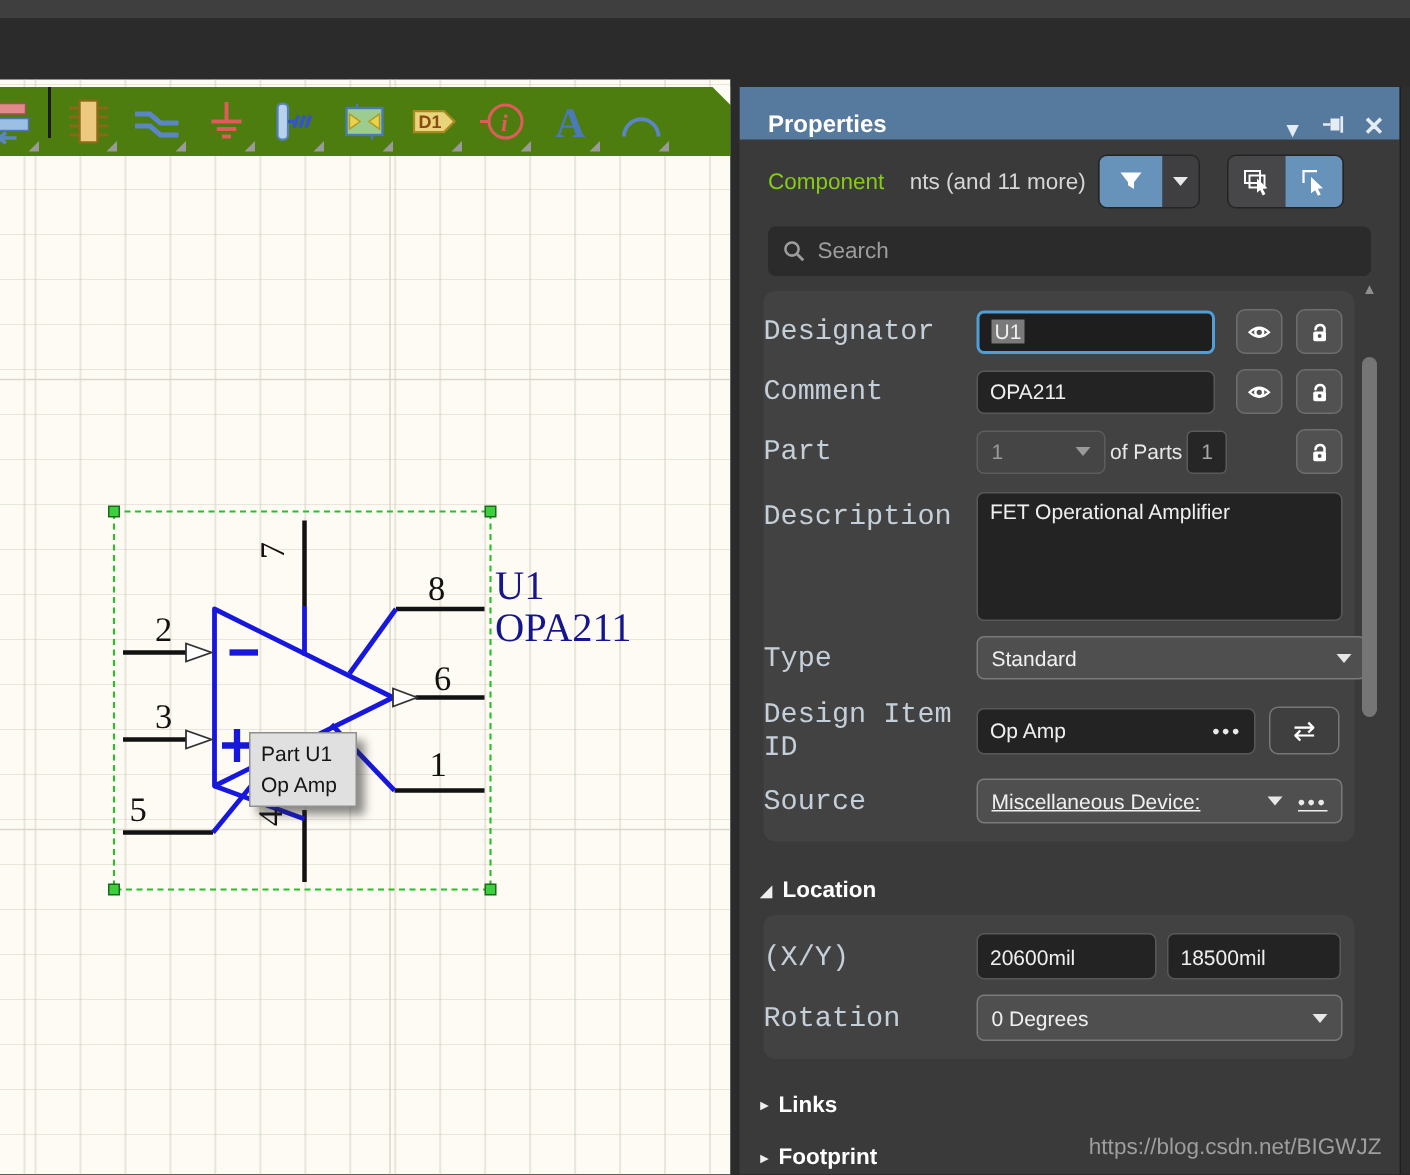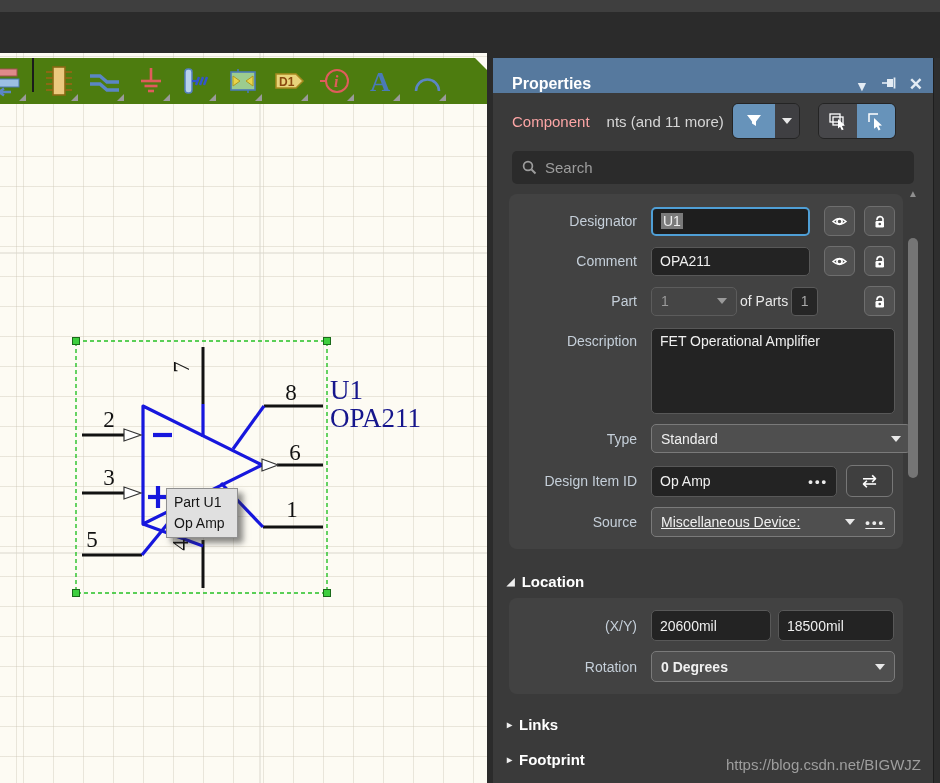--- a/index.html
+++ b/index.html
@@ -42,41 +42,41 @@
   #right-strip { position:absolute; left:933px; top:58px; width:7px; height:725px;
     background:#2e2e2e; border-left:1px solid #1e1e1e; }
 
   
   #panel { position:absolute; left:493px; top:58px; width:440px; height:725px; background:#3a3a3a; overflow:hidden; }
   #panel-header { height:35px; background:#56799e; display:flex; align-items:flex-end; padding:0 10px 0 19px; }
   #panel-title { color:#fff; font-weight:bold; font-size:16px; flex:1; }
   .hdr-ico { color:#e4ecf4; margin-left:12px; font-size:14px; line-height:1; cursor:default; }
 
   #component-row { display:flex; align-items:center; padding:12px 12px 8px 19px; height:52px; }
-  #component-label { color:#fca5a5; font-size:15px; }
+  #component-label { color:#84cc16; font-size:15px; }
   #scope-text { color:#d6d6d6; font-size:15px; margin-left:17px; white-space:nowrap; }
 
   .btn-group { display:flex; border:1px solid #242424; border-radius:6px; overflow:hidden; height:36px; }
   .btn-group .seg { display:flex; align-items:center; justify-content:center; }
   #filter-group { margin-left:8px; }
   #filter-btn { width:42px; background:#6793ba; }
   #filter-dd  { width:24px; background:#3f3f42; }
   #select-group { margin-left:18px; }
   #sel-multi  { width:38px; background:#47474a; }
   #sel-single { width:38px; background:#6793ba; }
   .tri-down { width:0; height:0; border-top:6px solid #e8e8e8; border-left:5px solid transparent; border-right:5px solid transparent; }
 
   #search-box { margin:6px 19px 0 19px; height:33px; background:#2b2b2b; border-radius:5px;
     display:flex; align-items:center; padding:0 10px; }
   #search-text { color:#9d9d9d; font-size:15px; margin-left:8px; }
 
   .group { background:#424242; border-radius:8px; margin:10px 30px 0 16px; padding:12px 8px 12px 0; }
   .row { display:flex; align-items:center; margin:0 0 10px 0; }
   .row:last-child { margin-bottom:0; }
-  .row .lab { width:128px; text-align:right; margin-right:14px; color:#c5cfd9; font-size:14px; flex:0 0 auto; }
+  .row .lab { width:128px; margin-right:14px; color:#c5cfd9; font-size:19px; flex:0 0 auto;font-family:Liberation Mono, monospace; }
   .row .ctrl { flex:1; display:flex; align-items:center; }
   .row.top { align-items:flex-start; }
   .row.top .lab { padding-top:5px; }
 
   .tb-input { background:#232323; border:1px solid #585858; border-radius:5px; height:29px;
     color:#efefef; font-size:14px; display:flex; align-items:center; padding:0 8px; }
   .tb-input.focused { border:2px solid #4f9fd6; background:#1e1e1e; }
   .sel-hl { background:#7a7a7a; padding:0 2px; }
   .icon-btn { width:31px; height:30px; background:#515151; border:1px solid #6e6e6e; border-radius:6px;
     display:flex; align-items:center; justify-content:center; flex:0 0 auto; }
@@ -450,21 +450,21 @@
             <span>20600mil</span>
           </div>
           <div class="tb-input" style="width:116px;height:31px;margin-left:7px;">
             <span>18500mil</span>
           </div>
         </div>
       </div>
       <div class="row">
         <span class="lab">Rotation</span>
         <div class="ctrl">
-          <div class="dd" style="width:244px;height:31px;font-weight:bold;">
+          <div class="dd" style="width:244px;height:31px;">
             <span>0 Degrees</span>
             <span class="caret"></span>
           </div>
         </div>
       </div>
     </div>
 
     <div class="section-hdr" style="margin-top:22px;">
       <span class="exp">▸</span>
       <span>Links</span>

